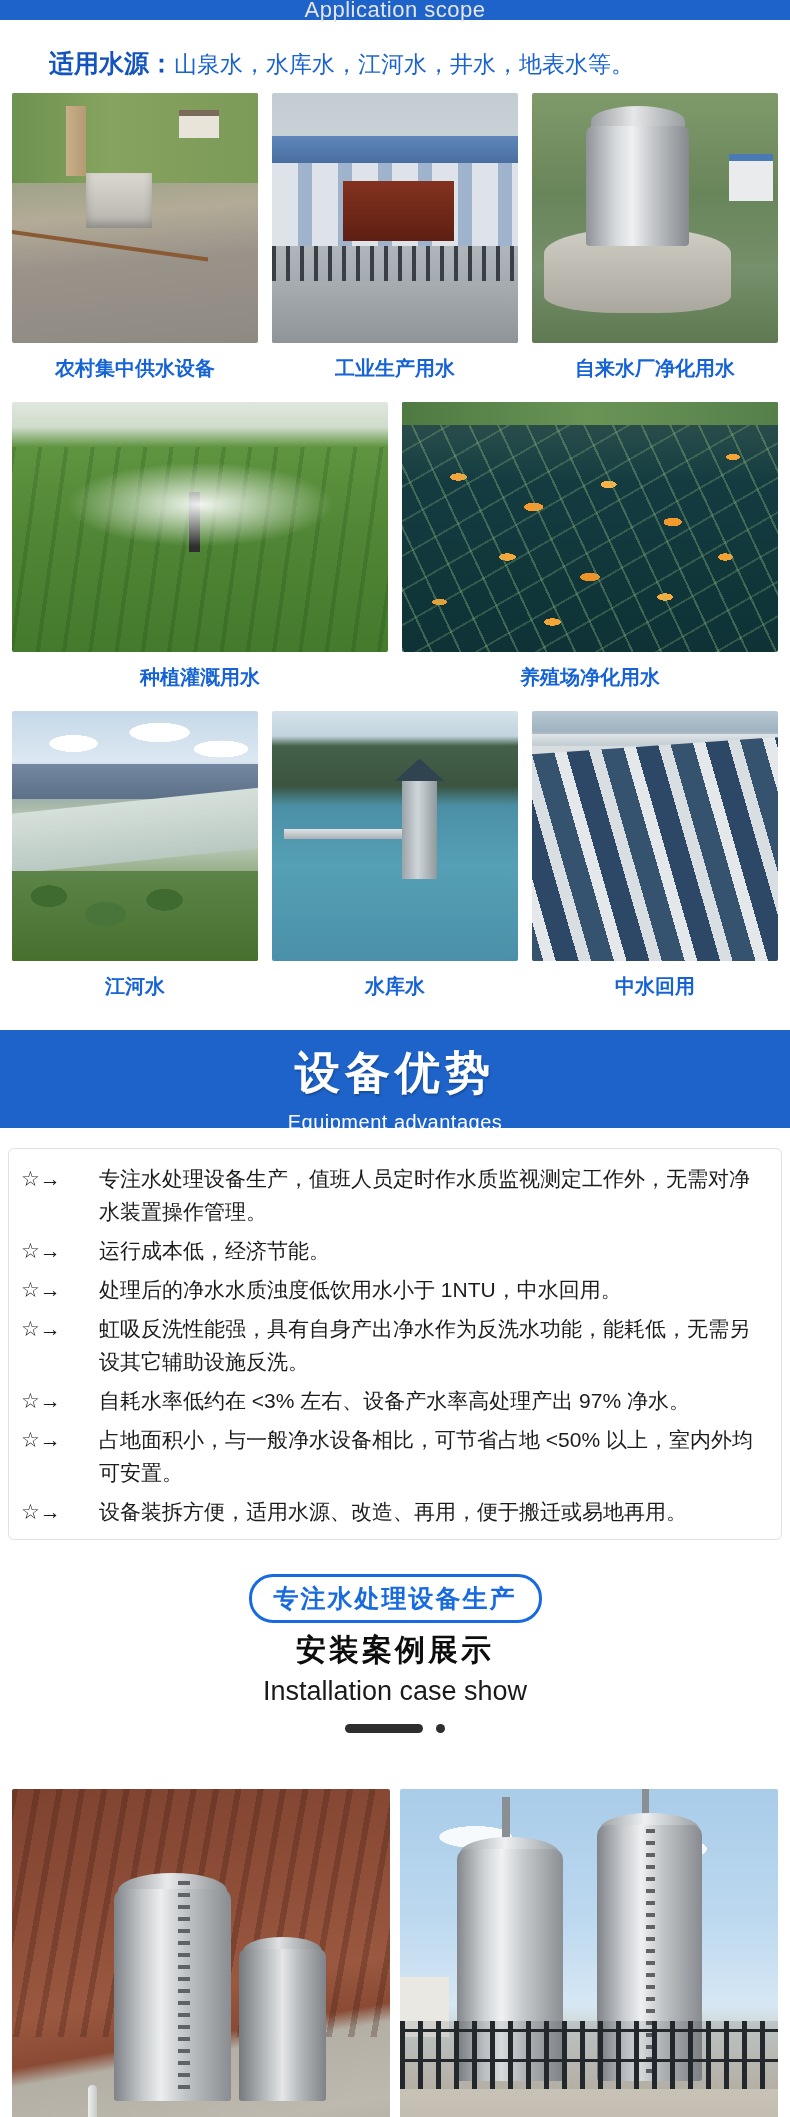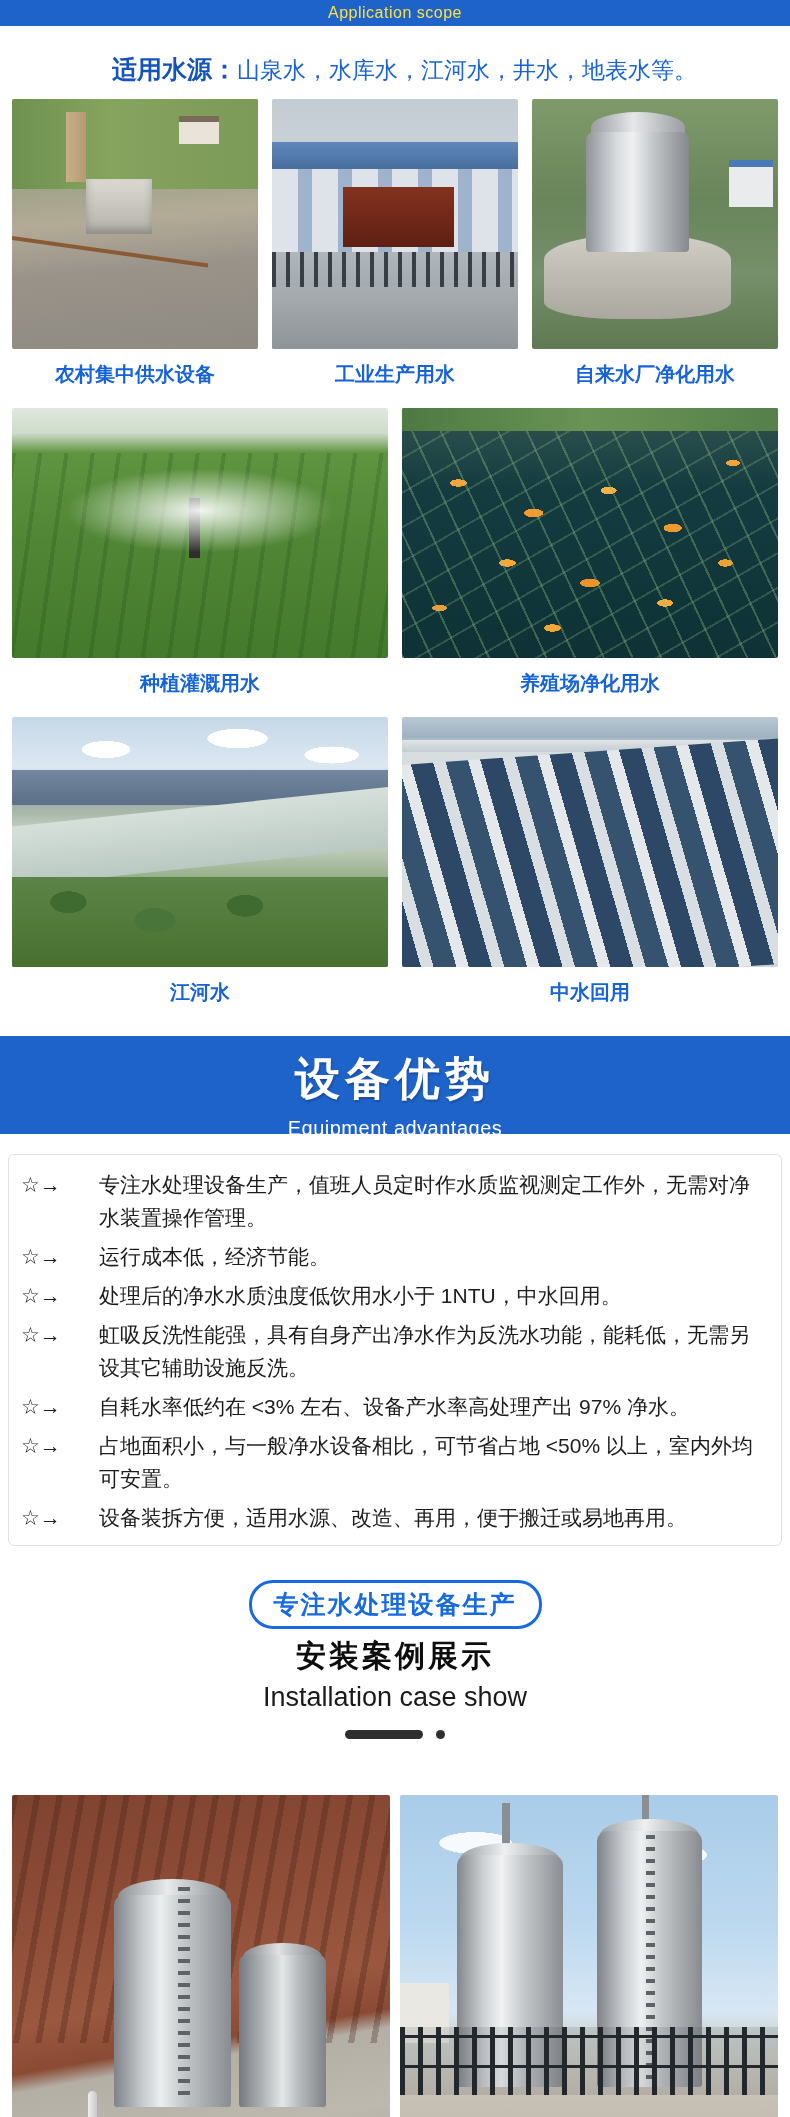--- a/index.html
+++ b/index.html
@@ -5,27 +5,27 @@
   * { margin:0; padding:0; box-sizing:border-box; }
   html,body { background:#fff; }
   body {
     width:790px; height:2117px; overflow:hidden; margin:0 auto;
     font-family:"Liberation Sans","DejaVu Sans",sans-serif;
     position:relative;
   }
 
   
   .top-bar {
-    height:26px; background:#1e63c9; color:#fde047;
+    height:20px; background:#1e63c9; color:#e5e5e5;
     display:flex; align-items:center; justify-content:center;
-    font-size:16px; letter-spacing:.5px;
-  }
-
-  
-  .intro { padding:27px 0 0 75px; height:65px; white-space:nowrap;margin-left:37px; }
+    font-size:22px; letter-spacing:.5px;
+  }
+
+  
+  .intro { padding:27px 0 0 49px; height:65px; white-space:nowrap; }
   .intro .prefix { color:#1353bd; font-weight:bold; font-size:25px; }
   .intro .list  { color:#1b63cf; font-size:23px; }
 
   
   .gallery { padding:8px 12px 0 12px; }
   .g-row { display:flex; gap:14px; margin-bottom:18px; }
   .g-cell { flex:1; display:flex; flex-direction:column;justify-content:space-between; }
   .photo { position:relative; overflow:hidden; width:100%; height:250px; border-radius:2px; background:#ccc; }
   .photo > div { position:absolute; }
   .caption {
@@ -244,20 +244,28 @@
     <div class="g-cell">
       <div class="photo p7">
         <div class="clouds"></div>
         <div class="mtn"></div>
         <div class="river"></div>
         <div class="trees"></div>
       </div>
       <div class="caption">江河水</div>
     </div>
     <div class="g-cell">
+      <div class="photo p8">
+        <div class="bridge"></div>
+        <div class="tower"></div>
+        <div class="roofp"></div>
+      </div>
+      <div class="caption">水库水</div>
+    </div>
+    <div class="g-cell">
       <div class="photo p9">
         <div class="rail"></div>
         <div class="lanes"></div>
       </div>
       <div class="caption">中水回用</div>
     </div>
   </div>
 </section>
 
 <section class="banner">

